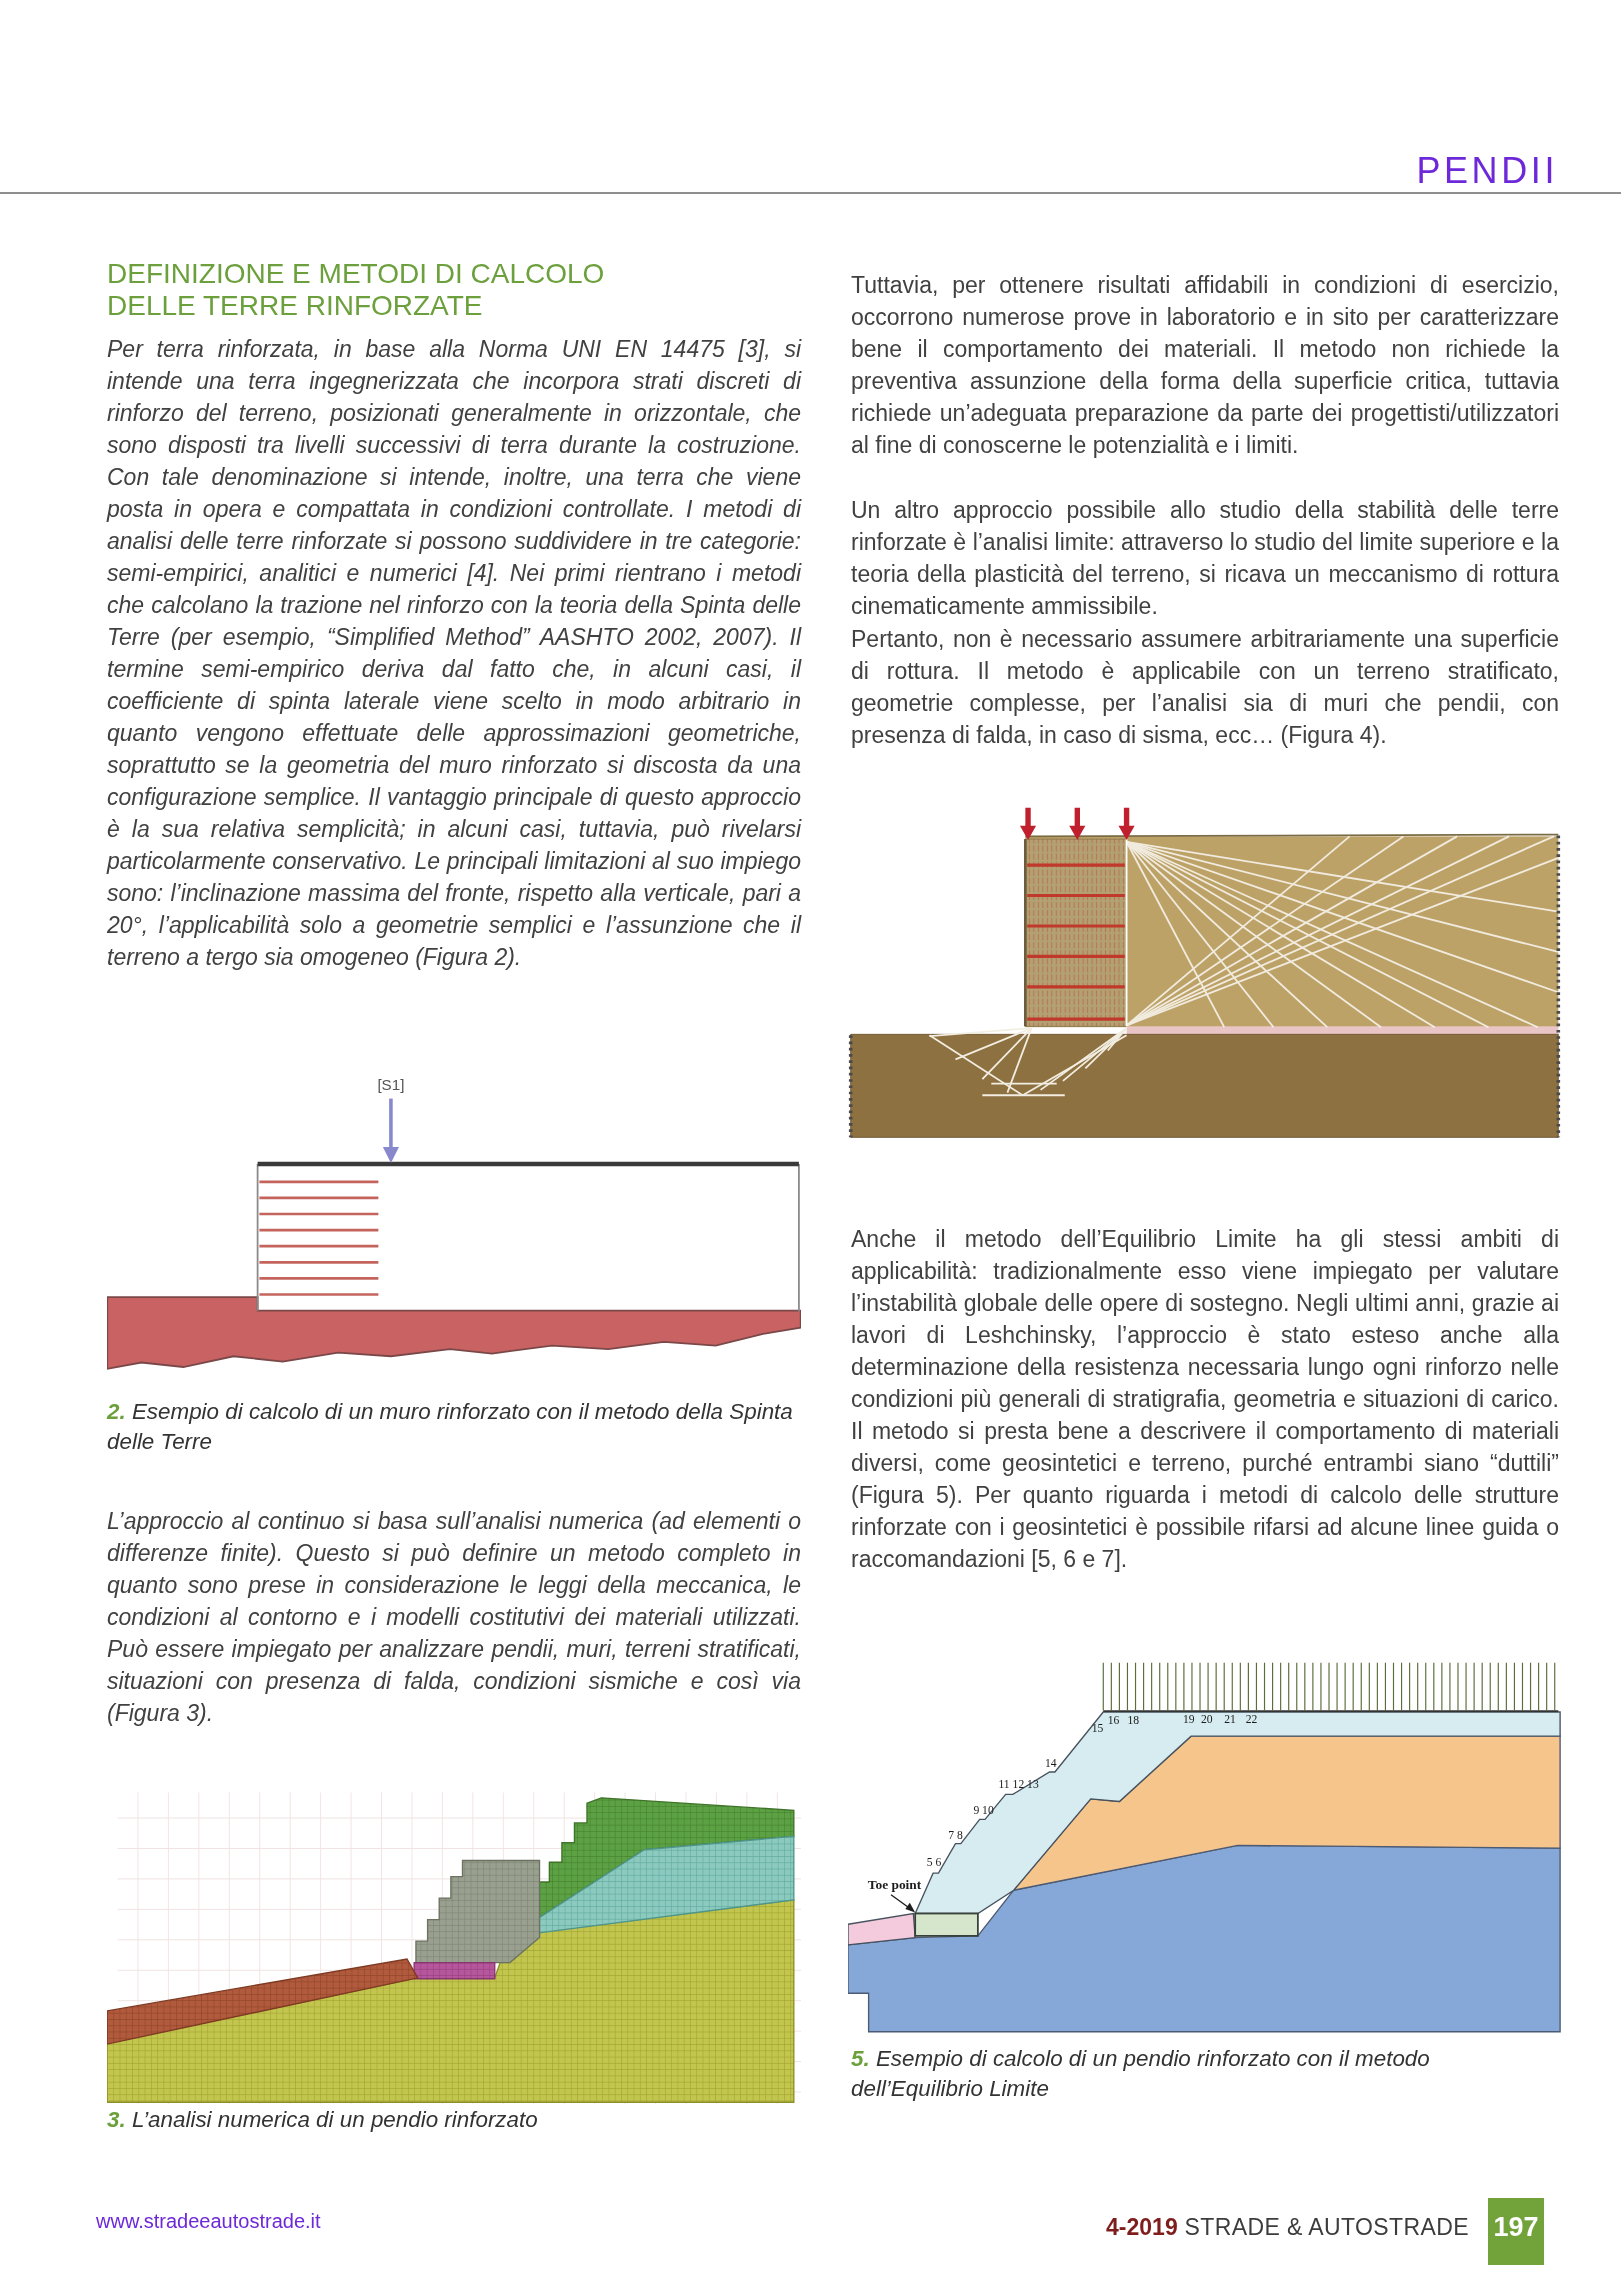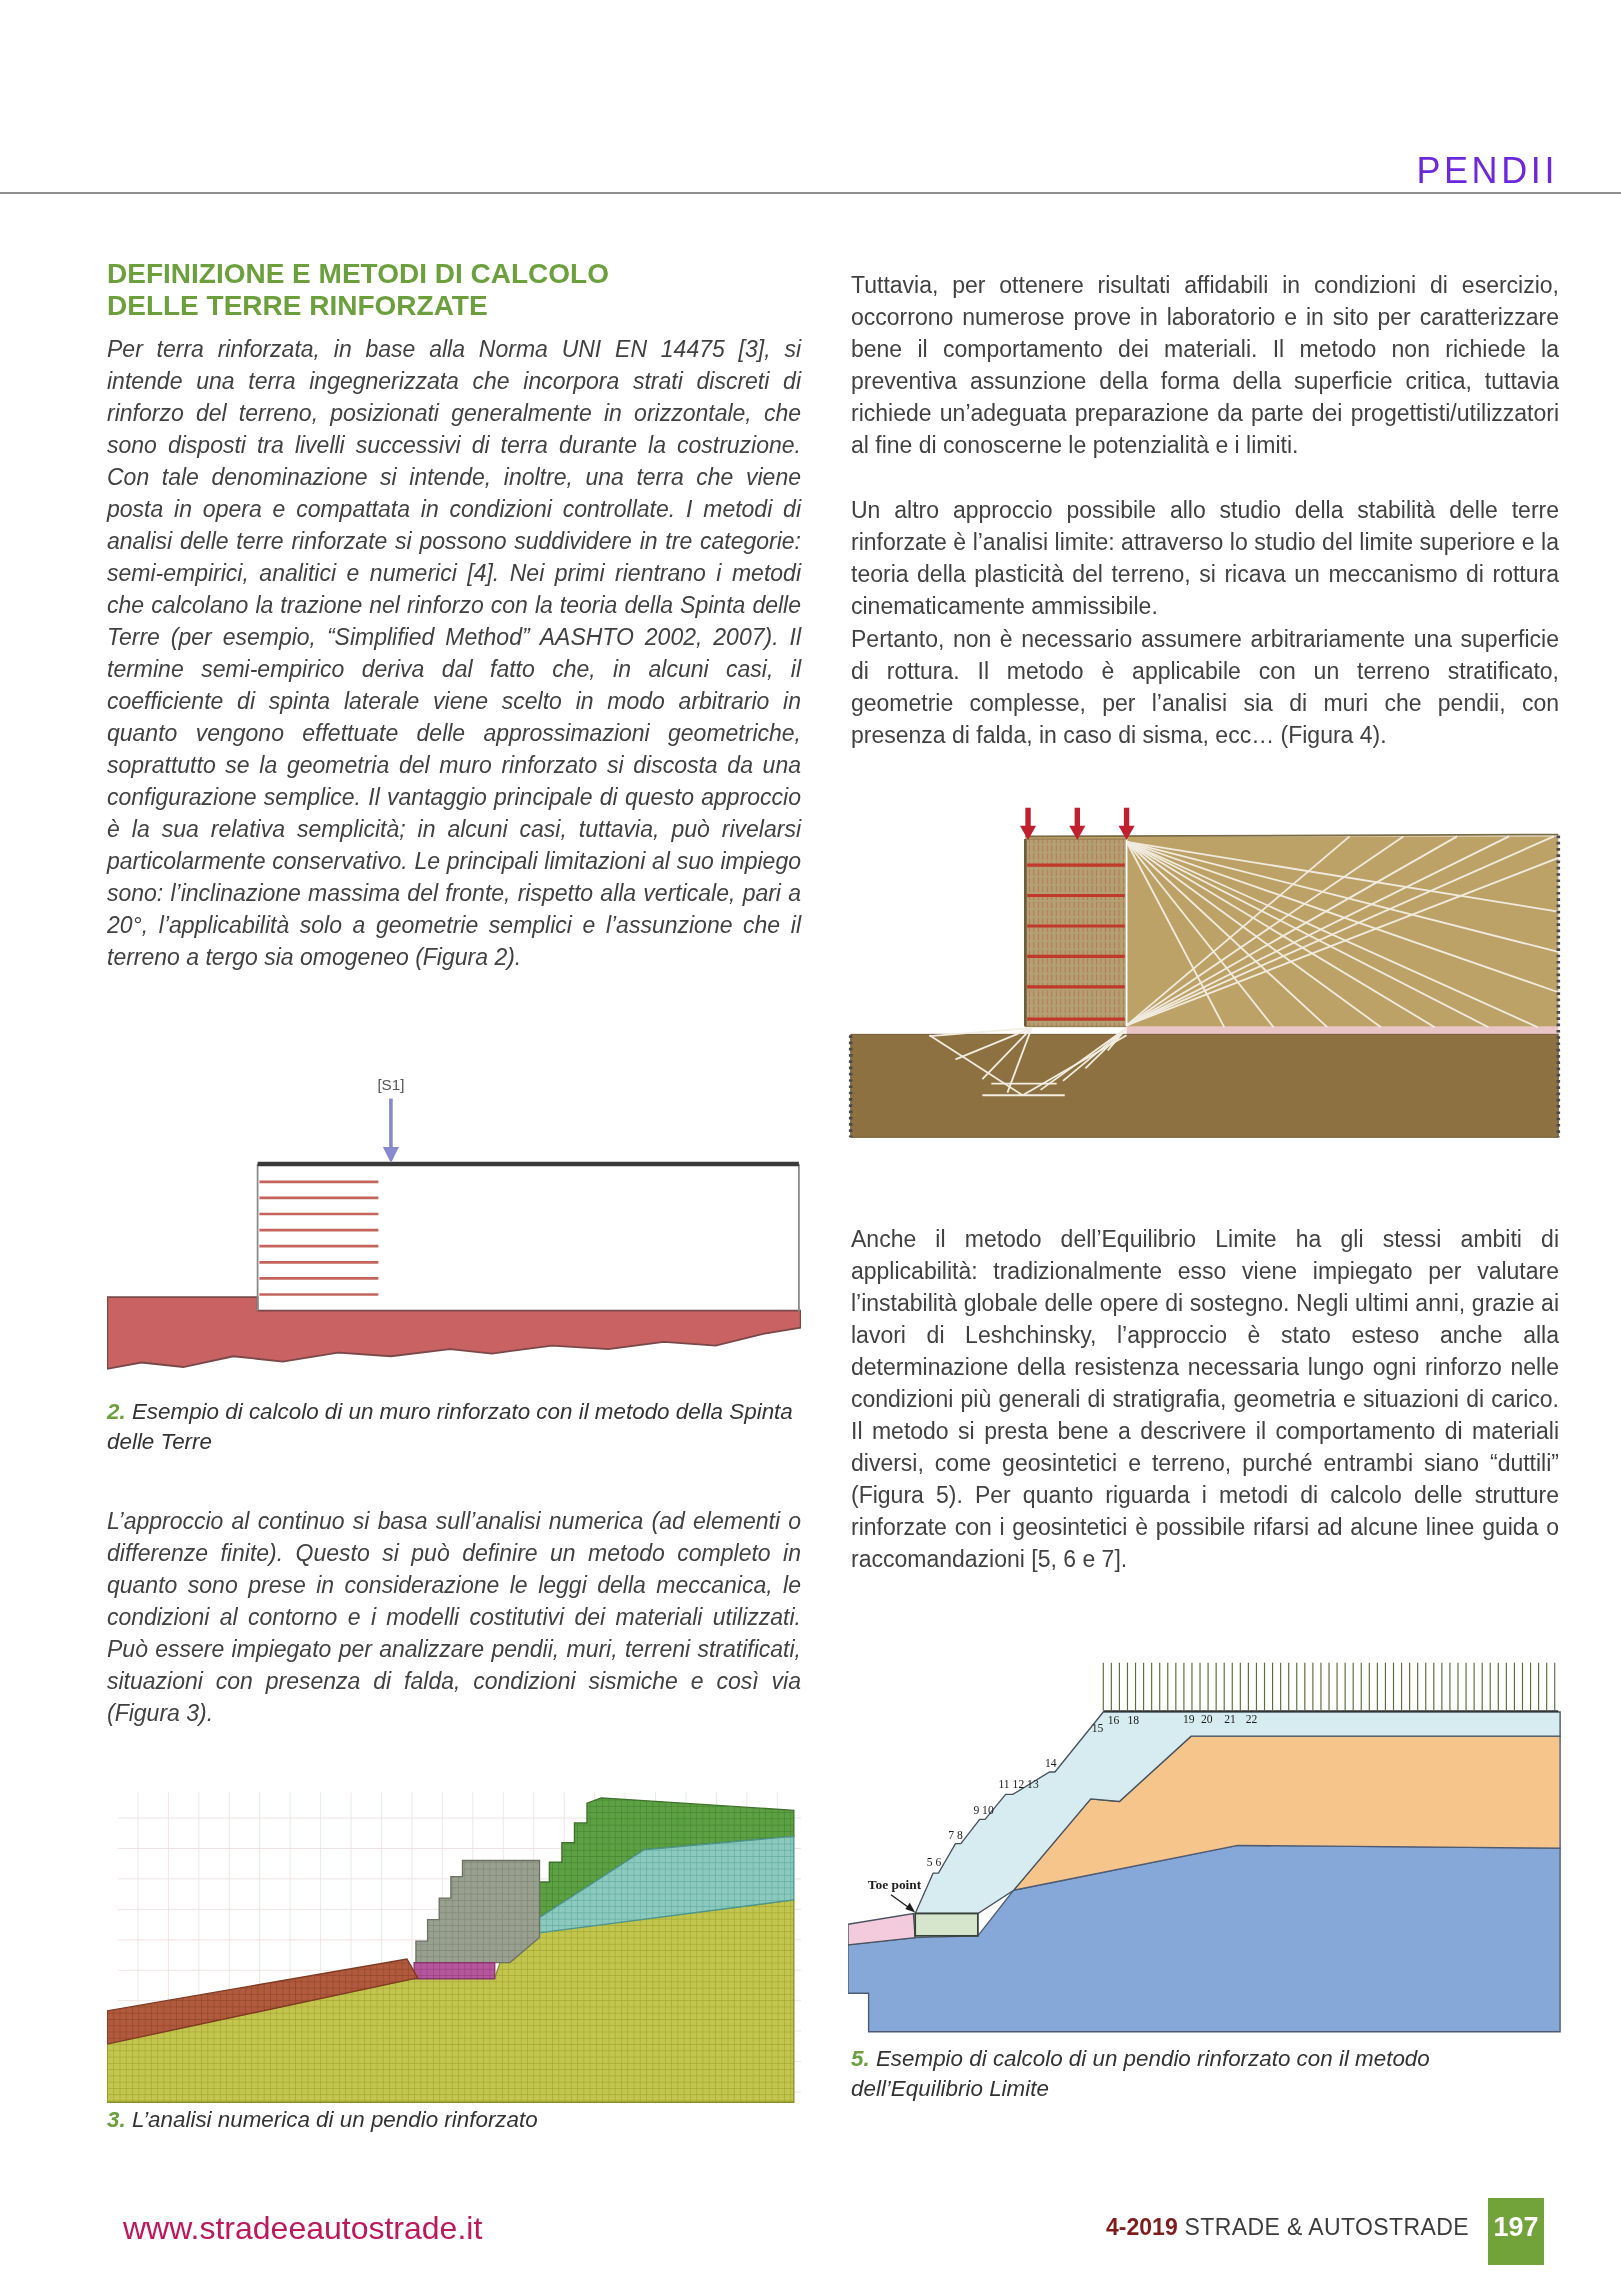--- a/index.html
+++ b/index.html
@@ -3,28 +3,28 @@
 <meta charset="utf-8">
 <style>
   html,body{margin:0;padding:0;background:#e8e8e8;}
   #page{position:relative;width:1622px;height:2293px;background:#ffffff;margin:0 auto;
         font-family:"Liberation Sans",sans-serif;color:#3f3f3f;overflow:hidden;}
   .abs{position:absolute;}
   #toprule{left:0;top:192px;width:1622px;height:1.8px;background:#8f8f8f;}
   #section-title{left:0;top:150px;width:1558px;text-align:right;font-size:36px;font-weight:400;
         color:#6d28d9;letter-spacing:3.6px;}
   h1.head{left:107px;top:258px;width:694px;margin:0;font-size:28px;line-height:32px;
-        font-weight:bold;color:#6ba03c;}
+        font-weight:normal;color:#6ba03c;}
   .body-par{font-size:23px;line-height:32px;text-align:justify;color:#414141;}
   .colL{left:107px;width:694px;font-style:italic;}
   .colR{left:851px;width:708px;}
   .cap{font-size:22.4px;line-height:29.6px;font-style:italic;color:#333;}
   .capnum{color:#6ba03c;font-weight:bold;font-style:italic;}
   svg.fig{position:absolute;}
-  #footer-url{left:123px;top:2210px;font-size:32px;color:#be185d;}
+  #footer-url{left:96px;top:2210px;font-size:20px;color:#6d28d9;}
   #footer-right{left:1021px;top:2214px;width:448px;text-align:right;font-size:23px;color:#3c3c3c;
         letter-spacing:0.4px;}
   #footer-right b{color:#7f1d1d;letter-spacing:0;}
   #pagebox{left:1488px;top:2198px;width:56px;height:67px;background:#72a33b;
         display:flex;justify-content:center;align-items:flex-start;padding-top:14.3px;box-sizing:border-box;}
   #pagebox span{color:#fff;font-weight:bold;font-size:27px;}
 </style>
 </head>
 <body>
 

